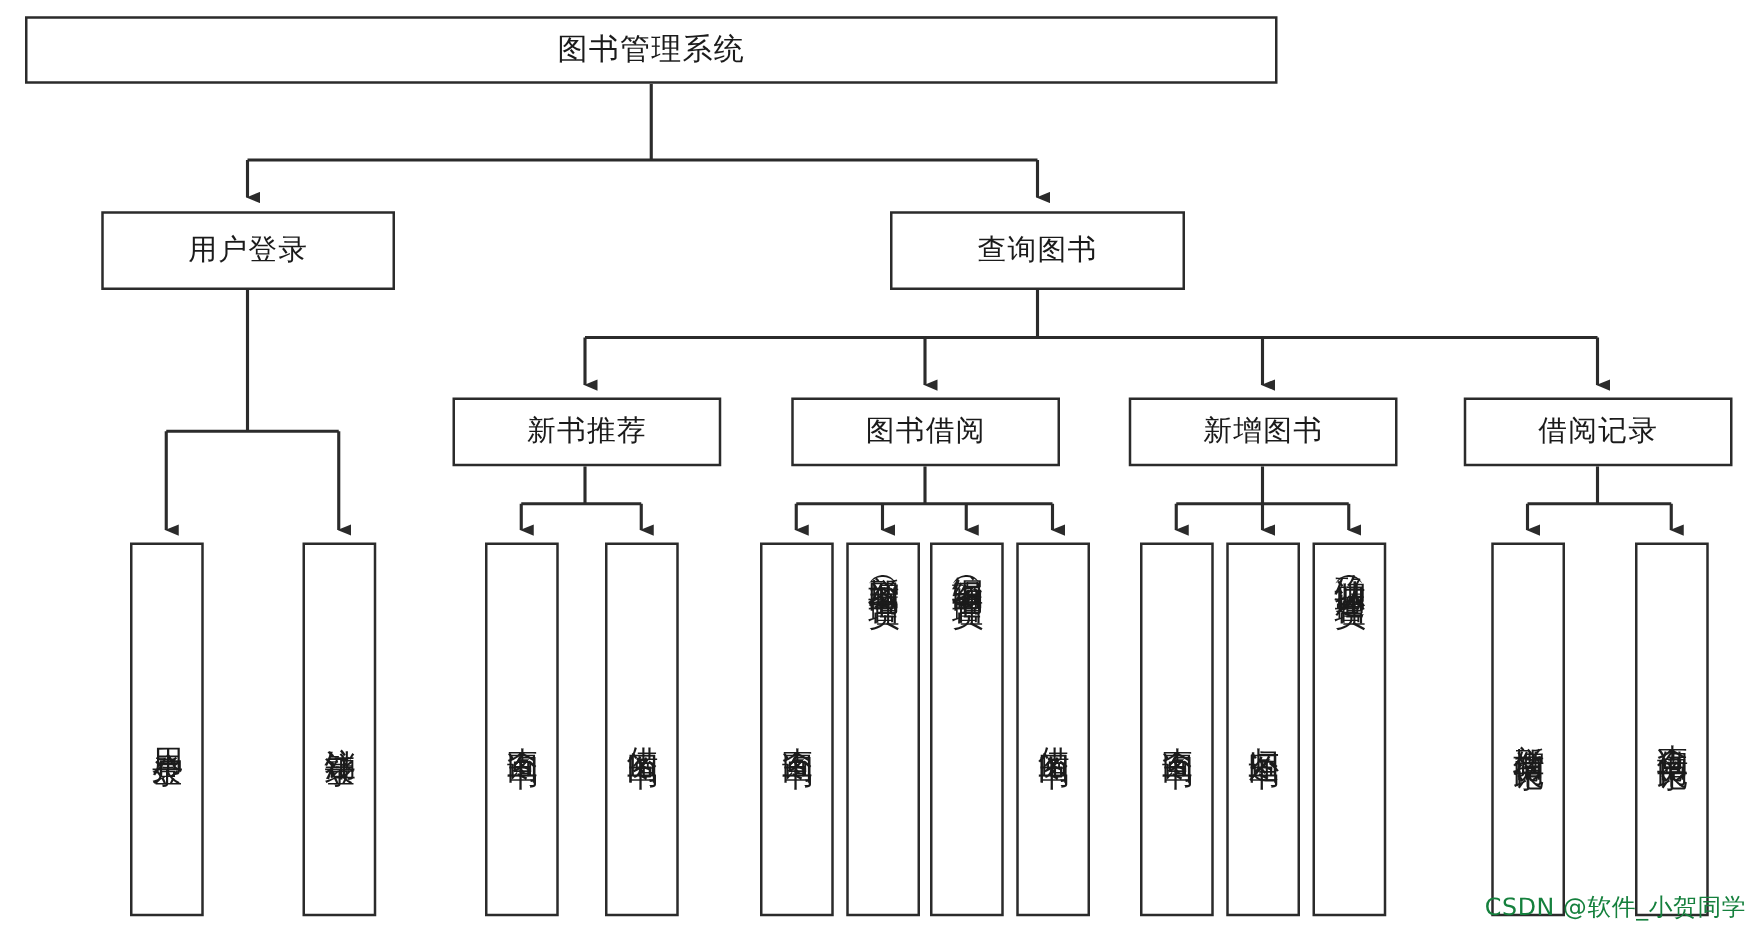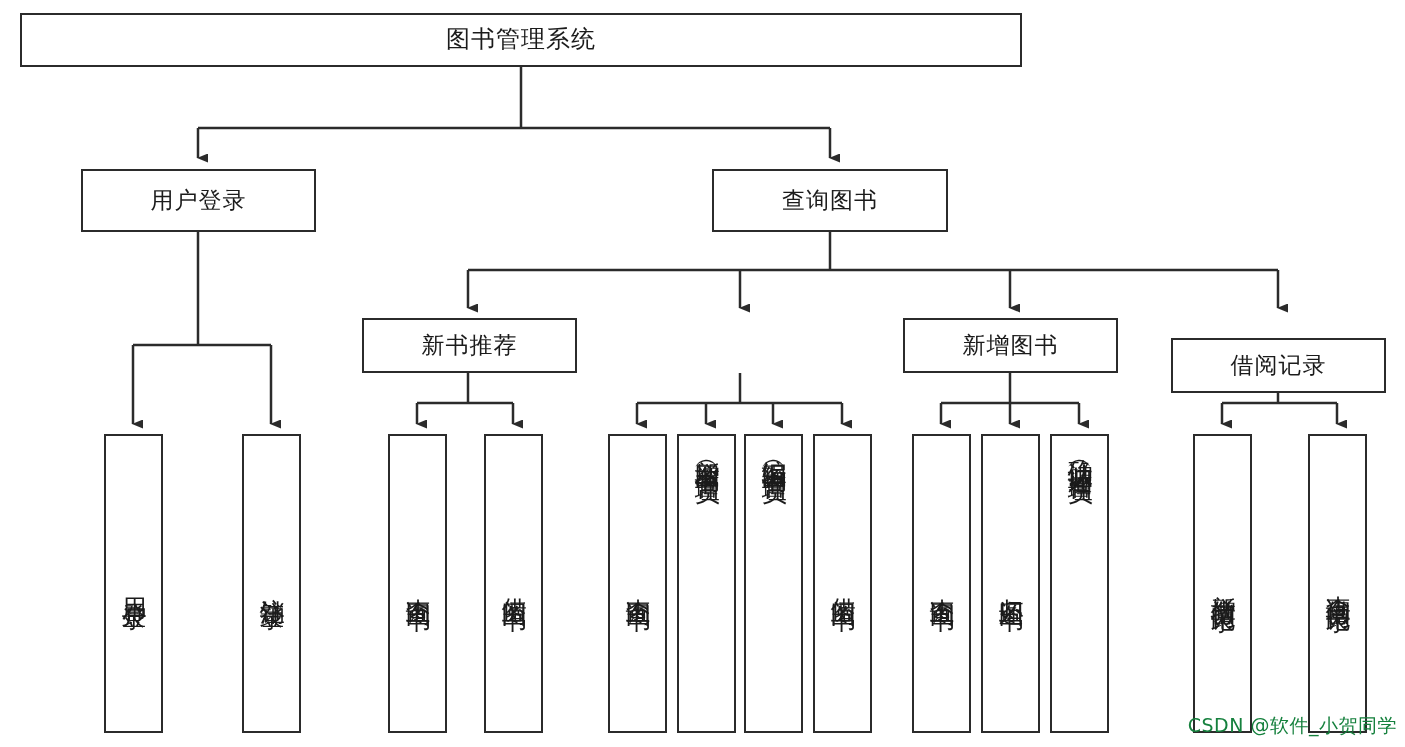--- a/index.html
+++ b/index.html
@@ -148,26 +148,29 @@
   </div>
 
   <div class="node horizontal" style="left:712px; top:169px; width:236px; height:63px;">
     <span class="node-label">查询图书</span>
   </div>
 
   <div class="node horizontal" style="left:362px; top:318px; width:215px; height:55px;">
     <span class="node-label">新书推荐</span>
   </div>
 
+  <div class="node horizontal" style="left:633px; top:318px; width:215px; height:55px;">
+    <span class="node-label">图书借阅</span>
+  </div>
 
   <div class="node horizontal" style="left:903px; top:318px; width:215px; height:55px;">
     <span class="node-label">新增图书</span>
   </div>
 
-  <div class="node horizontal" style="left:1171px; top:318px; width:215px; height:55px;margin-top:20px;">
+  <div class="node horizontal" style="left:1171px; top:318px; width:215px; height:55px;">
     <span class="node-label">借阅记录</span>
   </div>
 
   <div class="node vertical mid" style="left:104px; top:434px; width:59px; height:299px;">
     <span class="node-label">用户登录</span>
   </div>
 
   <div class="node vertical mid" style="left:242px; top:434px; width:59px; height:299px;">
     <span class="node-label">注销登录</span>
   </div>

